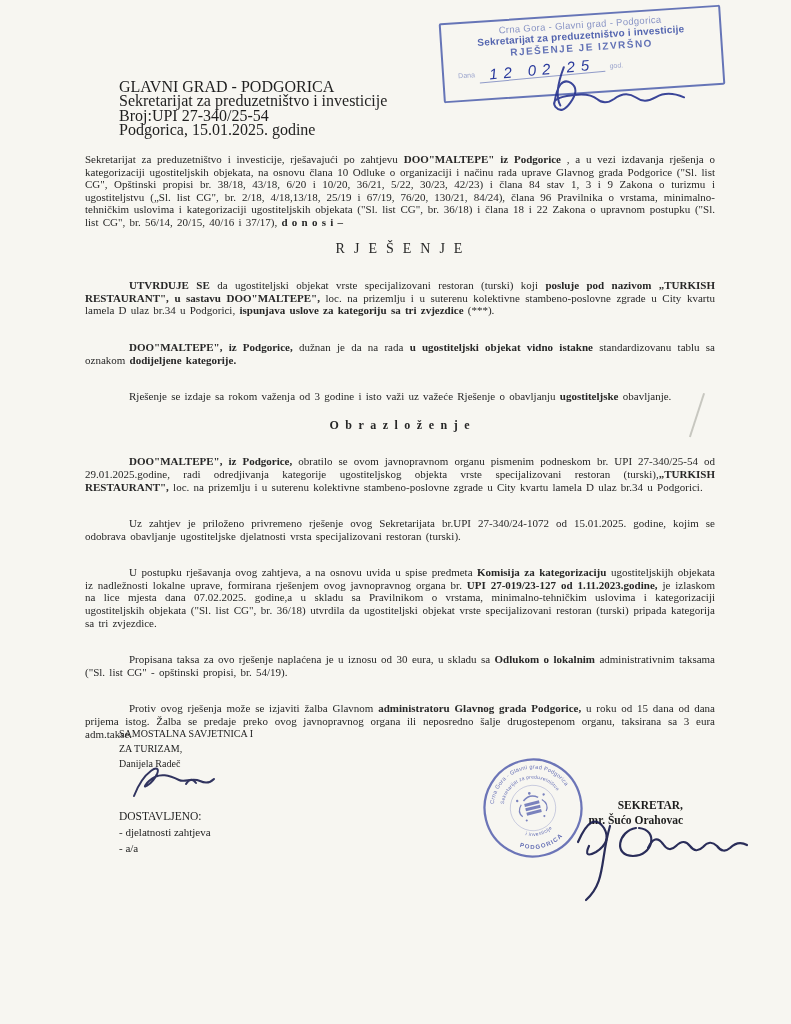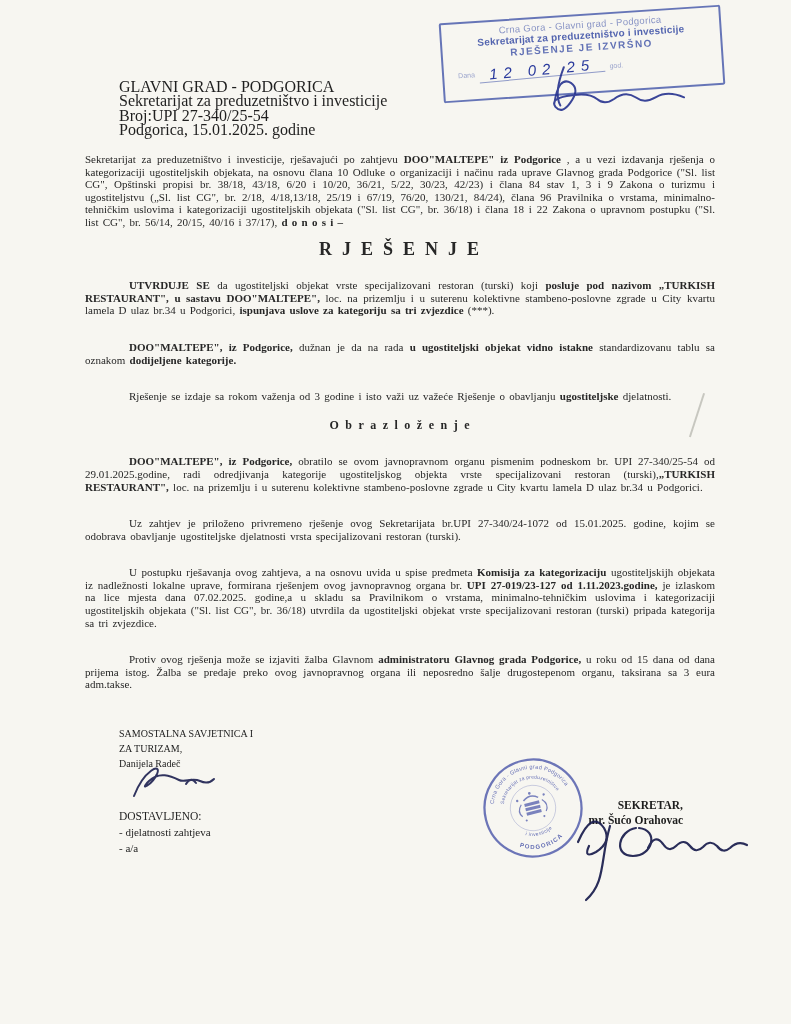--- a/index.html
+++ b/index.html
@@ -33,21 +33,21 @@
   .letterhead{position:absolute; left:119px; top:80px; font-size:16px; line-height:14.3px; color:#1f1f1f;}
   
   .doc{
     position:absolute; left:85px; top:153px; width:630px;
     font-size:11px; line-height:12.6px; text-align:justify; word-spacing:1.5px;
     color:#272727;
   }
   .doc p{margin:0;}
   .doc p.ind{text-indent:44px;margin-top:24px;}
   .b{font-weight:bold;}
-  .h1c{ text-align:center; font-weight:bold; font-size:18px; letter-spacing:2px; margin:14px 0 18px 0;}
+  .h1c{ text-align:center; font-weight:normal; font-size:14px; letter-spacing:2px; margin:14px 0 18px 0;}
   .h2c{ text-align:center; font-weight:bold; font-size:12px; letter-spacing:1px; margin:16px 0 12px 0;}
   
   .signer-left{position:absolute; left:119px; top:726px; font-weight:normal; font-size:10px; line-height:15.2px; color:#1d1d1d;}
   .sig-danijela{position:absolute; left:126px; top:760px; overflow:visible;}
   .dostavljeno{position:absolute; left:119px; top:808px; font-size:11px; line-height:16px; color:#242424;}
   .dostavljeno .ttl{font-weight:normal; font-size:11.5px;}
   .signer-right{position:absolute; left:553px; top:778px; width:130px; text-align:right; font-weight:bold; font-size:11.5px; line-height:15px; color:#1d1d1d;margin-top:20px;}
   .round-stamp{position:absolute; left:480px; top:755px; overflow:visible;}
   .sig-orahovac{position:absolute; left:548px; top:798px; overflow:visible;}
   .artifact{position:absolute; left:696px; top:392px; width:1.5px; height:46px; background:#a0a098; transform:rotate(18deg); opacity:.55;}
@@ -81,25 +81,26 @@
     <div>Sekretarijat za preduzetništvo i investicije</div>
     <div>Broj:UPI 27-340/25-54</div>
     <div>Podgorica, 15.01.2025. godine</div>
   </div>
 
   <div class="doc">
     <p><span>Sekretarijat za preduzetništvo i investicije, rješavajući po zahtjevu </span><span class="b">DOO"MALTEPE" iz Podgorice </span><span>, a u vezi izdavanja rješenja o kategorizaciji ugostiteljskih objekata, na osnovu člana 10 Odluke o organizaciji i načinu rada uprave Glavnog grada Podgorice ("Sl. list CG", Opštinski propisi br. 38/18, 43/18, 6/20 i 10/20, 36/21, 5/22, 30/23, 42/23) i člana 84 stav 1, 3 i 9 Zakona o turizmu i ugostiteljstvu („Sl. list CG", br. 2/18, 4/18,13/18, 25/19 i 67/19, 76/20, 130/21, 84/24), člana 96 Pravilnika o vrstama, minimalno-tehničkim uslovima i kategorizaciji ugostiteljskih objekata ("Sl. list CG", br. 36/18) i člana 18 i 22 Zakona o upravnom postupku ("Sl. list CG", br. 56/14, 20/15, 40/16 i 37/17), </span><span class="b">d o n o s i –</span></p>
     <div class="h1c">R J E Š E N J E</div>
     <p class="ind"><span class="b">UTVRDUJE SE </span><span>da ugostiteljski objekat vrste specijalizovani restoran (turski) koji </span><span class="b">posluje pod nazivom „TURKISH RESTAURANT", u sastavu DOO"MALTEPE", </span><span>loc. na prizemlju i u suterenu kolektivne stambeno-poslovne zgrade u City kvartu lamela D ulaz br.34 u Podgorici, </span><span class="b">ispunjava uslove za kategoriju sa tri zvjezdice </span><span>(***).</span></p>
     <p class="ind"><span class="b">DOO"MALTEPE", iz Podgorice, </span><span>dužnan je da na rada </span><span class="b">u ugostiteljski objekat vidno istakne </span><span>standardizovanu tablu sa oznakom </span><span class="b">dodijeljene kategorije.</span></p>
-    <p class="ind"><span>Rješenje se izdaje sa rokom važenja od 3 godine i isto važi uz važeće Rješenje o obavljanju </span><span class="b">ugostiteljske </span><span>djelatnosti.</span></p>
+    <p class="ind"><span>Rješenje se izdaje sa rokom važenja od 3 godine i isto važi uz važeće Rješenje o obavljanju </span><span class="b">ugostiteljske </span><span>obavljanje.</span></p>
     <div class="h2c">O b r a z l o ž e n j e</div>
     <p class="ind"><span class="b">DOO"MALTEPE", iz Podgorice, </span><span>obratilo se ovom javnopravnom organu pismenim podneskom br. UPI 27-340/25-54 od 29.01.2025.godine, radi odredjivanja kategorije ugostiteljskog objekta vrste specijalizovani restoran (turski),</span><span class="b">„TURKISH RESTAURANT", </span><span>loc. na prizemlju i u suterenu kolektivne stambeno-poslovne zgrade u City kvartu lamela D ulaz br.34 u Podgorici.</span></p>
     <p class="ind"><span>Uz zahtjev je priloženo privremeno rješenje ovog Sekretarijata br.UPI 27-340/24-1072 od 15.01.2025. godine, kojim se odobrava obavljanje ugostiteljske djelatnosti vrsta specijalizovani restoran (turski).</span></p>
     <p class="ind"><span>U postupku rješavanja ovog zahtjeva, a na osnovu uvida u spise predmeta </span><span class="b">Komisija za kategorizaciju </span><span>ugostiteljskijh objekata iz nadležnosti lokalne uprave, formirana rješenjem ovog javnopravnog organa br. </span><span class="b">UPI 27-019/23-127 od 1.11.2023.godine, </span><span>je izlaskom na lice mjesta dana 07.02.2025. godine,a u skladu sa Pravilnikom o vrstama, minimalno-tehničkim uslovima i kategorizaciji ugostiteljskih objekata ("Sl. list CG", br. 36/18) utvrdila da ugostiteljski objekat vrste specijalizovani restoran (turski) pripada kategorija sa tri zvjezdice.</span></p>
+    <p class="ind"><span>Propisana taksa za ovo rješenje naplaćena je u iznosu od 30 eura, u skladu sa </span><span class="b">Odlukom o lokalnim </span><span>administrativnim taksama ("Sl. list CG" - opštinski propisi, br. 54/19).</span></p>
     <p class="ind"><span>Protiv ovog rješenja može se izjaviti žalba Glavnom </span><span class="b">administratoru Glavnog grada Podgorice, </span><span>u roku od 15 dana od dana prijema istog. Žalba se predaje preko ovog javnopravnog organa ili neposredno šalje drugostepenom organu, taksirana sa 3 eura adm.takse.</span></p>
   </div>
 
   <div class="signer-left">
     <div>SAMOSTALNA SAVJETNICA I</div>
     <div>ZA TURIZAM,</div>
     <div>Danijela Radeč</div>
   </div>
   <svg class="sig-danijela" width="110" height="46" viewBox="0 0 110 46">
     <g fill="none" stroke="#1c2050" stroke-width="2" stroke-linecap="round" opacity="0.9">

